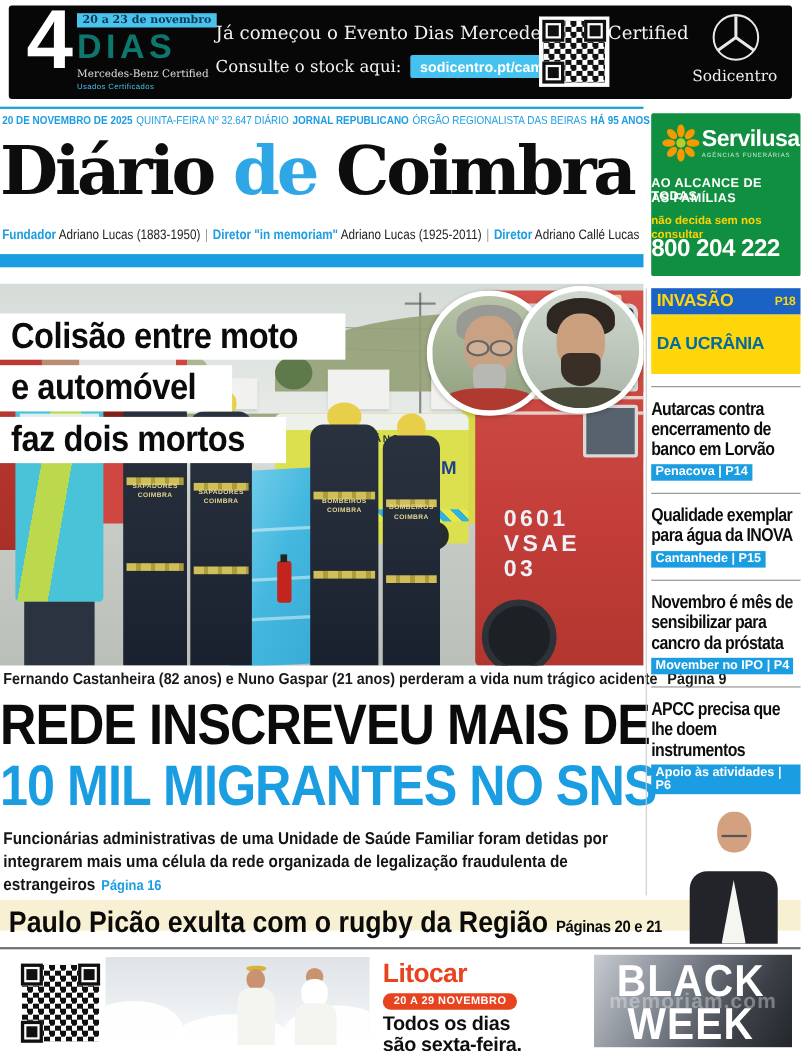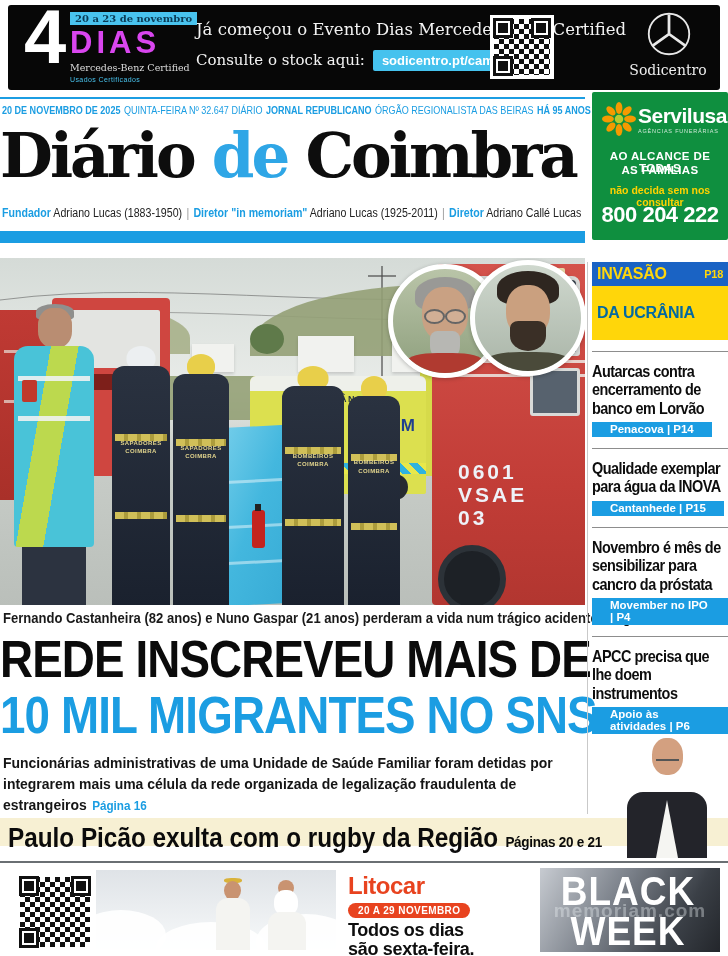--- a/index.html
+++ b/index.html
@@ -3,21 +3,21 @@
 <meta charset="utf-8">
 <style>
   html,body{margin:0;padding:0;background:#fff}
   .page{position:relative;width:728px;height:956px;background:#fff;overflow:hidden;
         font-family:"Liberation Sans",sans-serif;color:#111}
 
   
   .banner{position:absolute;left:8px;top:5px;width:712px;height:85px;background:#070707;border-radius:3px}
   .b4{position:absolute;left:16px;top:-6px;font-size:76px;font-weight:bold;color:#fff;line-height:1}
   .b-badge{position:absolute;left:62px;top:7px;background:#49c3ee;color:#0a3b55;font-size:10px;font-weight:bold;padding:1px 5px;font-family:"DejaVu Serif",serif}
-  .b-dias{position:absolute;left:62px;top:20px;color:#d946ef;font-size:31px;font-weight:bold;letter-spacing:4px}
+  .b-dias{position:absolute;left:62px;top:20px;color:#0f766e;font-size:31px;font-weight:bold;letter-spacing:4px}
   .b-mb{position:absolute;left:62px;top:57px;color:#ddd;font-size:9.5px;font-family:"DejaVu Serif",serif}
   .b-uc{position:absolute;left:62px;top:71px;color:#49c3ee;font-size:7px;letter-spacing:.4px}
   .b-line1{position:absolute;left:188px;top:15px;color:#f3f3f3;font-size:16.5px;font-family:"DejaVu Serif",serif}
   .b-line2{position:absolute;left:188px;top:45px;color:#f3f3f3;font-size:15px;font-family:"DejaVu Serif",serif}
   .b-btn{display:inline-block;margin-left:8px;background:#45c2ee;color:#fff;font-size:13px;font-weight:bold;
          padding:3px 9px;border-radius:2px;font-family:"Liberation Sans",sans-serif}
   .qr{position:relative;background:repeating-conic-gradient(#101010 0% 25%,#fff 0% 50%) 0 0/10px 10px;border:4px solid #fff}
   .qr i{position:absolute;width:14px;height:14px;background:#fff;border:3px solid #101010}
   .qr i::after{content:"";position:absolute;inset:2px;background:#101010}
   .qr .tl{left:-1px;top:-1px}.qr .tr{right:-1px;top:-1px}.qr .bl{left:-1px;bottom:-1px}
@@ -34,21 +34,21 @@
   .title{position:absolute;left:0;top:110px;width:585px;font-family:"DejaVu Serif",serif;font-weight:bold;
          font-size:61px;letter-spacing:-3px;line-height:1.5;white-space:nowrap;color:#0d0d0d}
   .title .de{color:#2fa6e6}
   .founders{position:absolute;left:2px;top:206px;width:688px;transform:scaleX(.85);transform-origin:0 0;
             font-size:12.5px;color:#222;white-space:nowrap}
   .founders b{color:#1b9de2}
   .founders .sep{color:#999;padding:0 5px}
   .bluebar{position:absolute;left:0;top:231px;width:585px;height:12px;background:#1b9de2}
 
   
-  .serv{position:absolute;left:592px;top:92px;width:136px;height:148px;background:#0f8f3f;border-radius:2px;text-align:center;color:#fff}
+  .serv{position:absolute;left:592px;top:103px;width:136px;height:148px;background:#0f8f3f;border-radius:2px;color:#fff}
   .serv .flower{position:absolute;left:10px;top:10px;width:34px;height:34px}
   .serv .sname{position:absolute;left:46px;top:12px;font-size:21px;font-weight:bold;letter-spacing:-.5px}
   .serv .stag{position:absolute;left:46px;top:36px;font-size:5.5px;letter-spacing:.8px;color:#cfe9d8}
   .serv .sl1{position:absolute;left:0;right:0;top:58px;font-size:11.5px;font-weight:bold;letter-spacing:.4px}
   .serv .sl2{position:absolute;left:0;right:0;top:72px;font-size:11.5px;font-weight:bold;letter-spacing:.4px}
   .serv .sl3{position:absolute;left:0;right:0;top:92px;font-size:10.5px;font-weight:bold;color:#ffd200}
   .serv .sphone{position:absolute;left:0;right:0;top:110px;font-size:22px;font-weight:bold;letter-spacing:-.5px}
 
   
   .photo{position:absolute;left:0;top:258px;width:585px;height:347px;overflow:hidden;
@@ -136,21 +136,21 @@
   .sb{position:absolute;left:592px;top:262px;width:136px}
   .sb-badge{width:136px}
   .sb-badge .r1{height:24px;background:#1a63c4;color:#ffd60a;font-weight:bold;font-size:16px;
                 display:flex;align-items:center;padding:0 5px;letter-spacing:-.3px}
   .sb-badge .r1 .pg{margin-left:auto;font-size:11px}
   .sb-badge .r2{height:24px;background:#ffd60a;color:#0369a1;font-weight:bold;font-size:16px;
                 display:flex;align-items:center;padding:15px 5px;letter-spacing:-.3px}
   .sb h3{margin:0;font-size:21px;line-height:1.02;letter-spacing:-.6px;color:#0d0d0d;
          width:118%;transform:scaleX(.85);transform-origin:0 0;font-weight:bold}
   .sb .small h3{font-size:17px;line-height:1.08}
-  .sb .tag{display:inline-block;margin-top:4px;background:#1b9de2;color:#fff;font-size:11.5px;font-weight:bold;padding:1px 18px 2px}
+  .sb .tag{display:inline-block;margin-top:4px;background:#1b9de2;color:#fff;font-size:11.5px;font-weight:bold;padding:1px 4px 2px}
   .sb hr{border:none;border-top:1px solid #8d8d8d;margin:11px 0}
   .sb .story{margin-top:13px}
 
   
   .grule{position:absolute;left:0;top:861px;width:728px;height:2px;background:#6a6f73}
   .bad{position:absolute;left:8px;top:868px;width:712px;height:84px;background:#fff}
   .bad .qr2{position:absolute;left:8px;top:5px;width:70px;height:70px}
   .clouds{position:absolute;left:88px;top:2px;width:240px;height:80px;overflow:hidden;
           background:linear-gradient(#dfe3e7,#f7f9fa)}
   .cl{position:absolute;background:#fff;border-radius:50%;opacity:.9}
@@ -343,20 +343,31 @@
       <div class="beard" style="left:37px;top:62px;right:37px;height:30px;background:#b7b7b3;border-radius:30% 30% 60% 60%"></div>
       <div class="shirt" style="left:14px;right:14px;height:20px;background:#b03a30"></div>
     </div>
     <div class="portrait" style="left:470px;top:2px;width:106px;height:106px;background:linear-gradient(#cfd8ce,#aab5a8)">
       <div class="hair" style="left:22px;top:6px;right:22px;height:34px;background:#2e2620"></div>
       <div class="face" style="left:31px;top:20px;right:31px;height:52px;background:#caa07f"></div>
       <div class="beard" style="left:35px;top:56px;right:35px;height:30px;background:#3a2f26;border-radius:25% 25% 55% 55%"></div>
       <div class="shirt" style="left:12px;right:12px;height:19px;background:#4a4a3a"></div>
     </div>
 
+    <div class="chips">
+      <div class="chip">
+          <span>Colisão entre moto</span>
+        </div>
+      <div class="chip">
+          <span>e automóvel</span>
+        </div>
+      <div class="chip">
+          <span>faz dois mortos</span>
+        </div>
+    </div>
   </div>
 
   <div class="caption">
     <span>Fernando Castanheira (82 anos) e Nuno Gaspar (21 anos) perderam a vida num trágico acidente</span><b class="pg">Página 9</b>
   </div>
 
   <div class="h-black">REDE INSCREVEU MAIS DE</div>
   <div class="h-blue">10 MIL MIGRANTES NO SNS</div>
   <div class="subhead">
     <span>Funcionárias administrativas de uma Unidade de Saúde Familiar foram detidas por integrarem mais uma célula da rede organizada de legalização fraudulenta de estrangeiros</span><b class="pg">Página 16</b>

